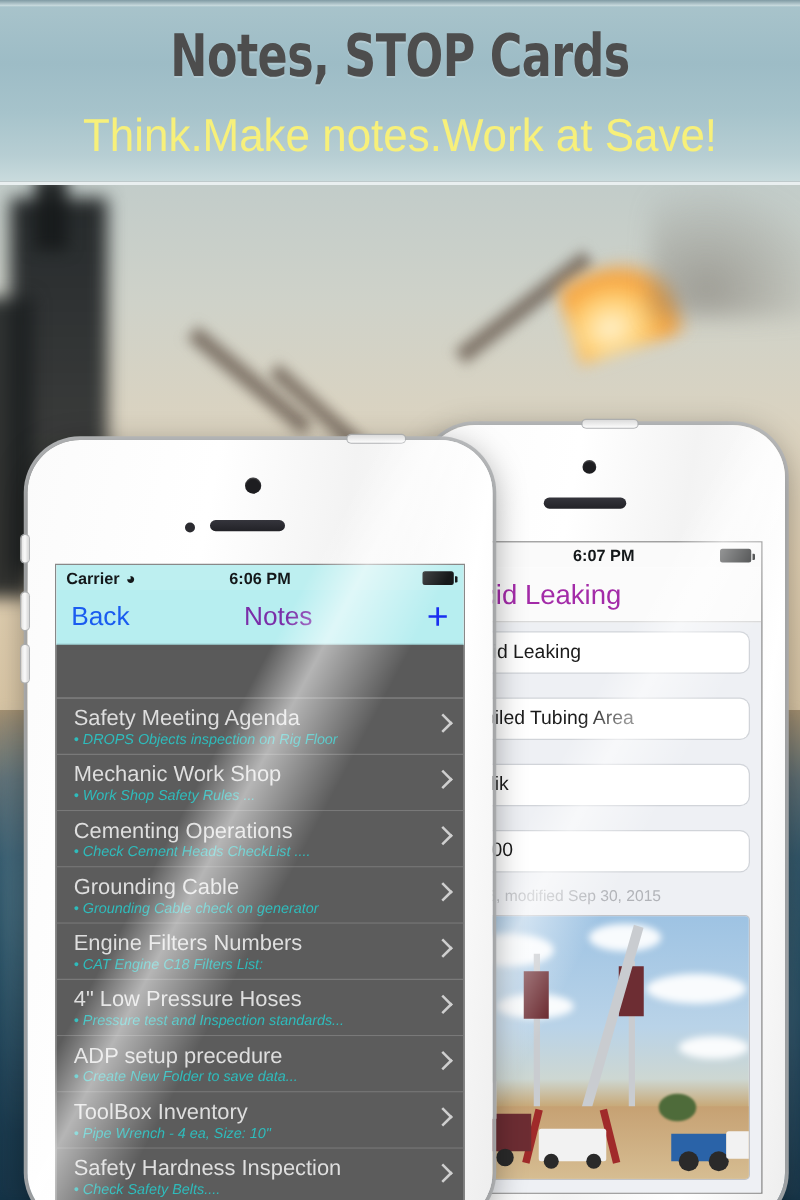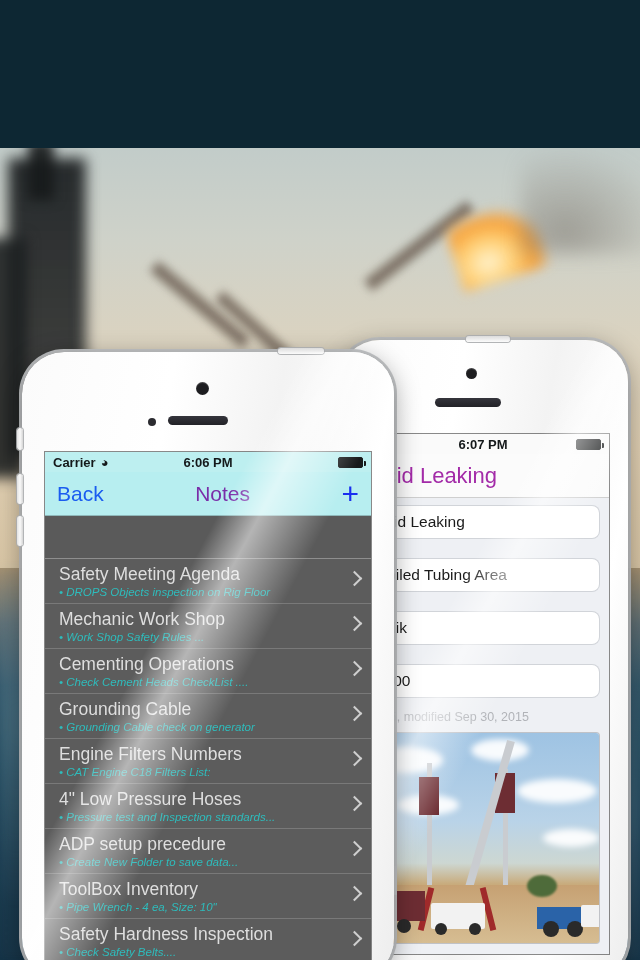--- a/index.html
+++ b/index.html
@@ -201,20 +201,24 @@
   .leg{position:absolute;background:#a02a2a;}
   .cabin{position:absolute;background:#f5f5f5;border:1px solid #cfcfcf;}
   .greenery{position:absolute;background:#4e6b3a;border-radius:50%;filter:blur(1px);}
   .blue-lift{position:absolute;background:#2a63a8;}
 </style>
 </head>
 <body>
 
 <div class="screen">
 
+  <div class="promo">
+    <div class="promo-title">Notes, STOP Cards</div>
+    <div class="promo-sub">Think.Make notes.Work at Save!</div>
+  </div>
 
   <div class="backdrop">
     <div class="bd-sky"></div>
     <div class="bd-tower"></div>
     <div class="bd-tower-top"></div>
     <div class="bd-tower2"></div>
     <div class="bd-crane" style="left:150px;top:110px;width:120px;height:13px;transform:rotate(40deg);"></div>
     <div class="bd-crane" style="left:215px;top:140px;width:120px;height:12px;transform:rotate(42deg);"></div>
     <div class="bd-crane" style="left:372px;top:130px;width:130px;height:13px;transform:rotate(-38deg);"></div>
     <div class="bd-flame"></div>

